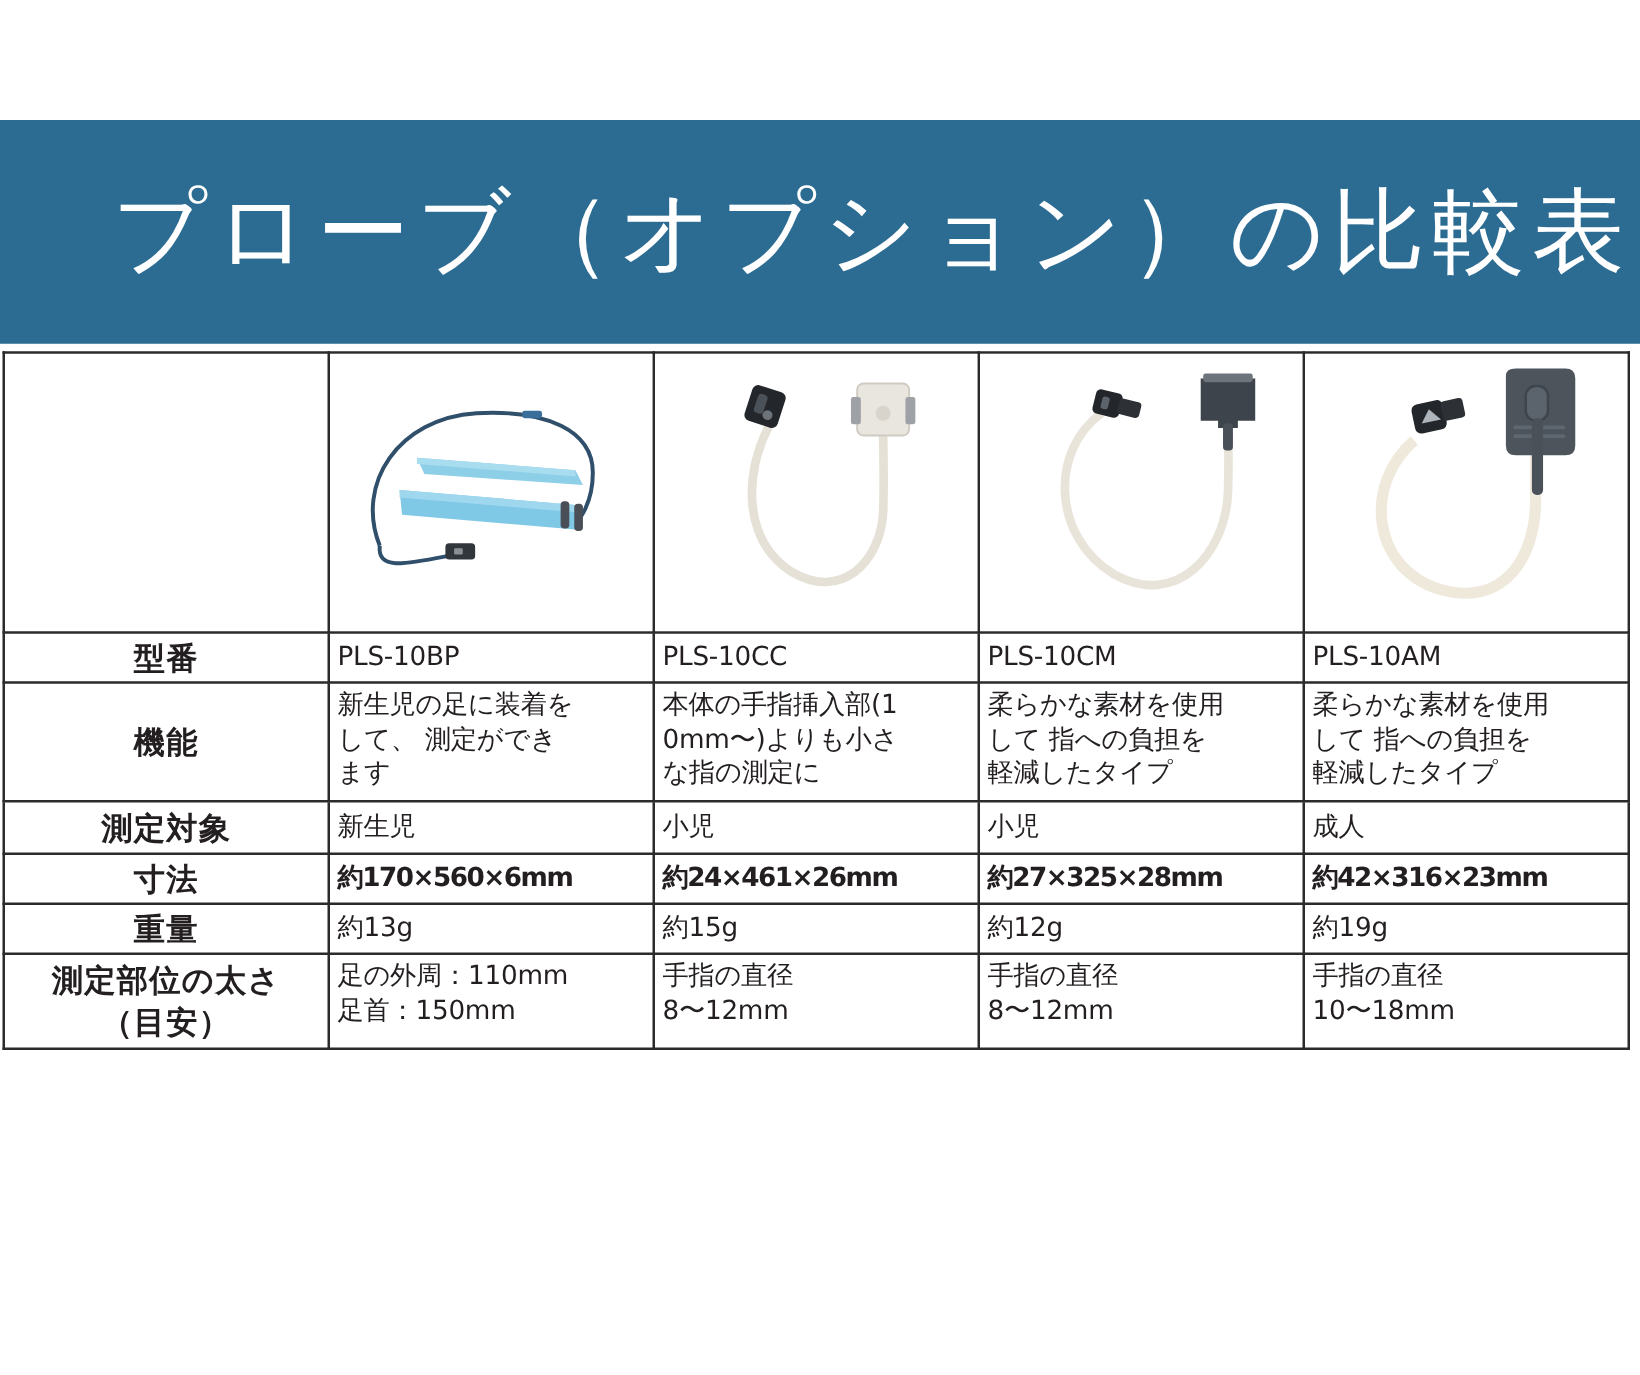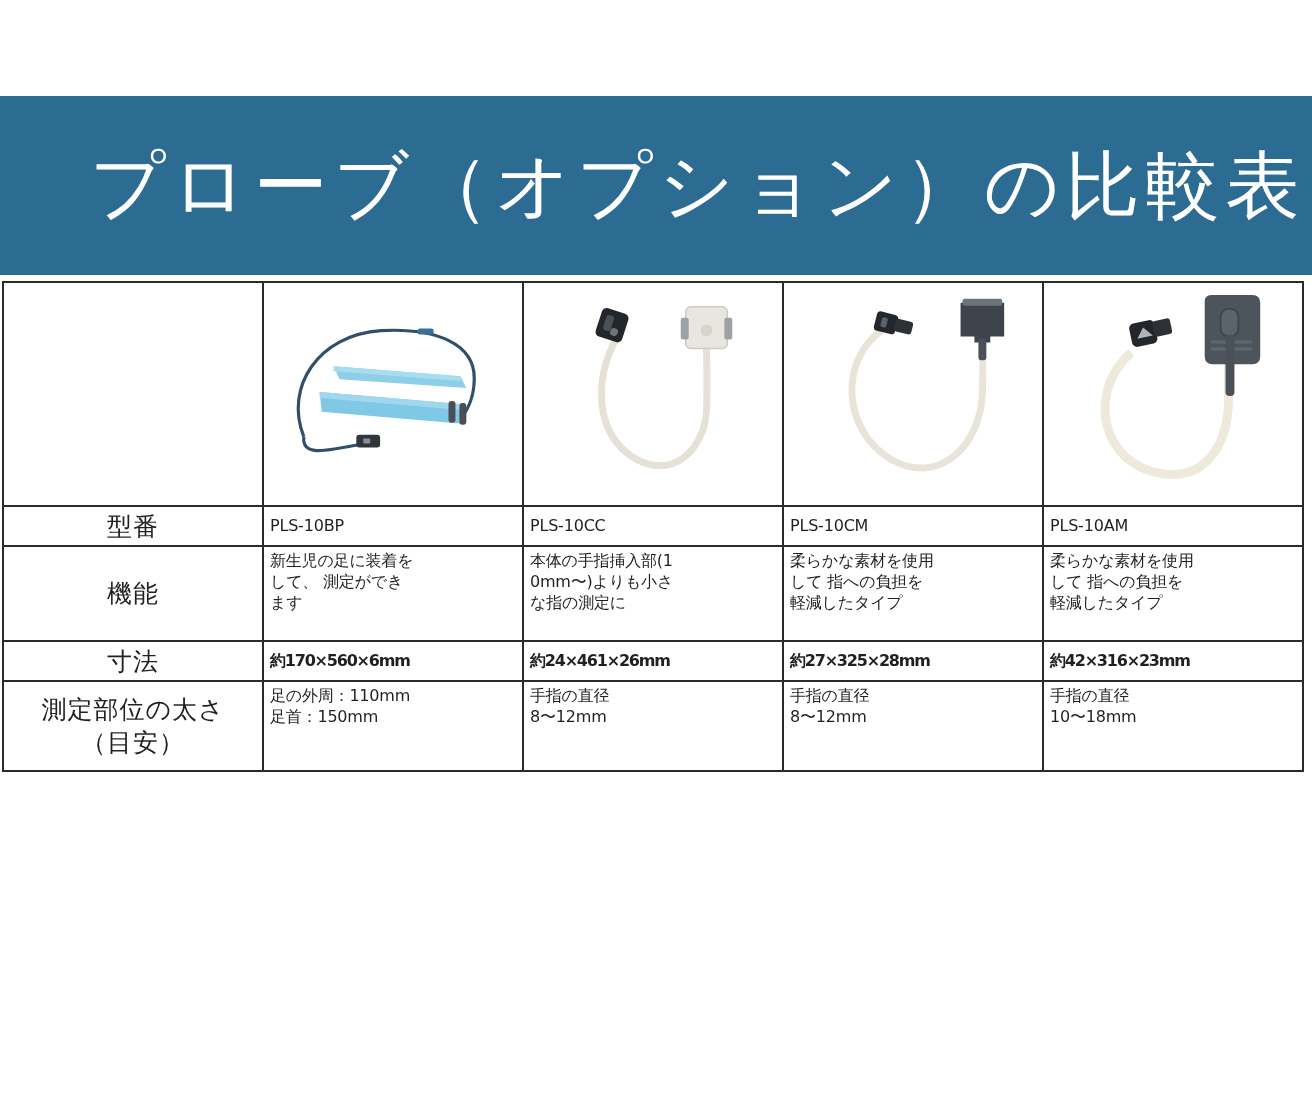--- a/index.html
+++ b/index.html
@@ -41,36 +41,36 @@
     position: absolute;
     left: 2px; top: 281px;
     width: 1300px;
     border-collapse: collapse;
     table-layout: fixed;
   }
   .tbl td {
     border: 2px solid #2b2b2b;
     padding: 0;
     vertical-align: top;
-    font-size: 16px;
+    font-size: 21px;
     color: #231f20;
     font-family: "DejaVu Sans", "Liberation Sans", sans-serif;
   }
   .tbl col.c0 { width: 260px; }
   .tbl col.cx { width: 260px; }
 
   
   tr.img-row td { height: 224px; vertical-align: middle; text-align: center; }
   .prod-img { width: 100%; height: 100%; display: block; }
 
   
   td.label {
     text-align: center;
     vertical-align: middle;
-    font-weight: normal;
+    font-weight: bold;
     font-size: 25px;
     letter-spacing: 1px;
     padding: 0 4px;
   }
   td.label .lbl-line { display: block; line-height: 1.32; }
 
   
   td.data {
     padding: 3px 2px 3px 6px;
     line-height: 1.32;
@@ -79,21 +79,21 @@
   }
 
   
   tr.r-model td   { height: 40px;  vertical-align: middle; }
   tr.r-name  td   { height: 80px; }
   tr.r-func  td   { height: 95px; }
   tr.r-target td  { height: 42px; vertical-align: middle; }
   tr.r-dim td     { height: 40px; vertical-align: middle; }
   tr.r-weight td  { height: 40px; vertical-align: middle; }
   tr.r-cable td   { height: 40px; vertical-align: middle; }
-  tr.r-thick td   { height: 90px; }
+  tr.r-thick td   { height: 76px; }
 
   tr.r-model td.data,
   tr.r-target td.data,
   tr.r-dim td.data,
   tr.r-weight td.data,
   tr.r-cable td.data { padding-top: 0; padding-bottom: 0; }
 
   tr.r-dim td.data { letter-spacing: -1.2px; font-weight: bold; }
 </style>
 </head>
@@ -208,29 +208,43 @@
 0mm〜)よりも小さ
 な指の測定に</td>
         <td class="data">柔らかな素材を使用
 して 指への負担を
 軽減したタイプ</td>
         <td class="data">柔らかな素材を使用
 して 指への負担を
 軽減したタイプ</td>
       </tr>
 
+      <tr class="r-target">
+        <td class="label">測定対象</td>
+        <td class="data">新生児</td>
+        <td class="data">小児</td>
+        <td class="data">小児</td>
+        <td class="data">成人</td>
+      </tr>
 
       <tr class="r-dim">
         <td class="label">寸法</td>
         <td class="data">約170×560×6mm</td>
         <td class="data">約24×461×26mm</td>
         <td class="data">約27×325×28mm</td>
         <td class="data">約42×316×23mm</td>
       </tr>
 
+      <tr class="r-weight">
+        <td class="label">重量</td>
+        <td class="data">約13g</td>
+        <td class="data">約15g</td>
+        <td class="data">約12g</td>
+        <td class="data">約19g</td>
+      </tr>
 
 
       <tr class="r-thick">
         <td class="label">
           <span class="lbl-line">測定部位の太さ</span>
           <span class="lbl-line">（目安）</span>
         </td>
         <td class="data">足の外周：110mm
 足首：150mm</td>
         <td class="data">手指の直径

